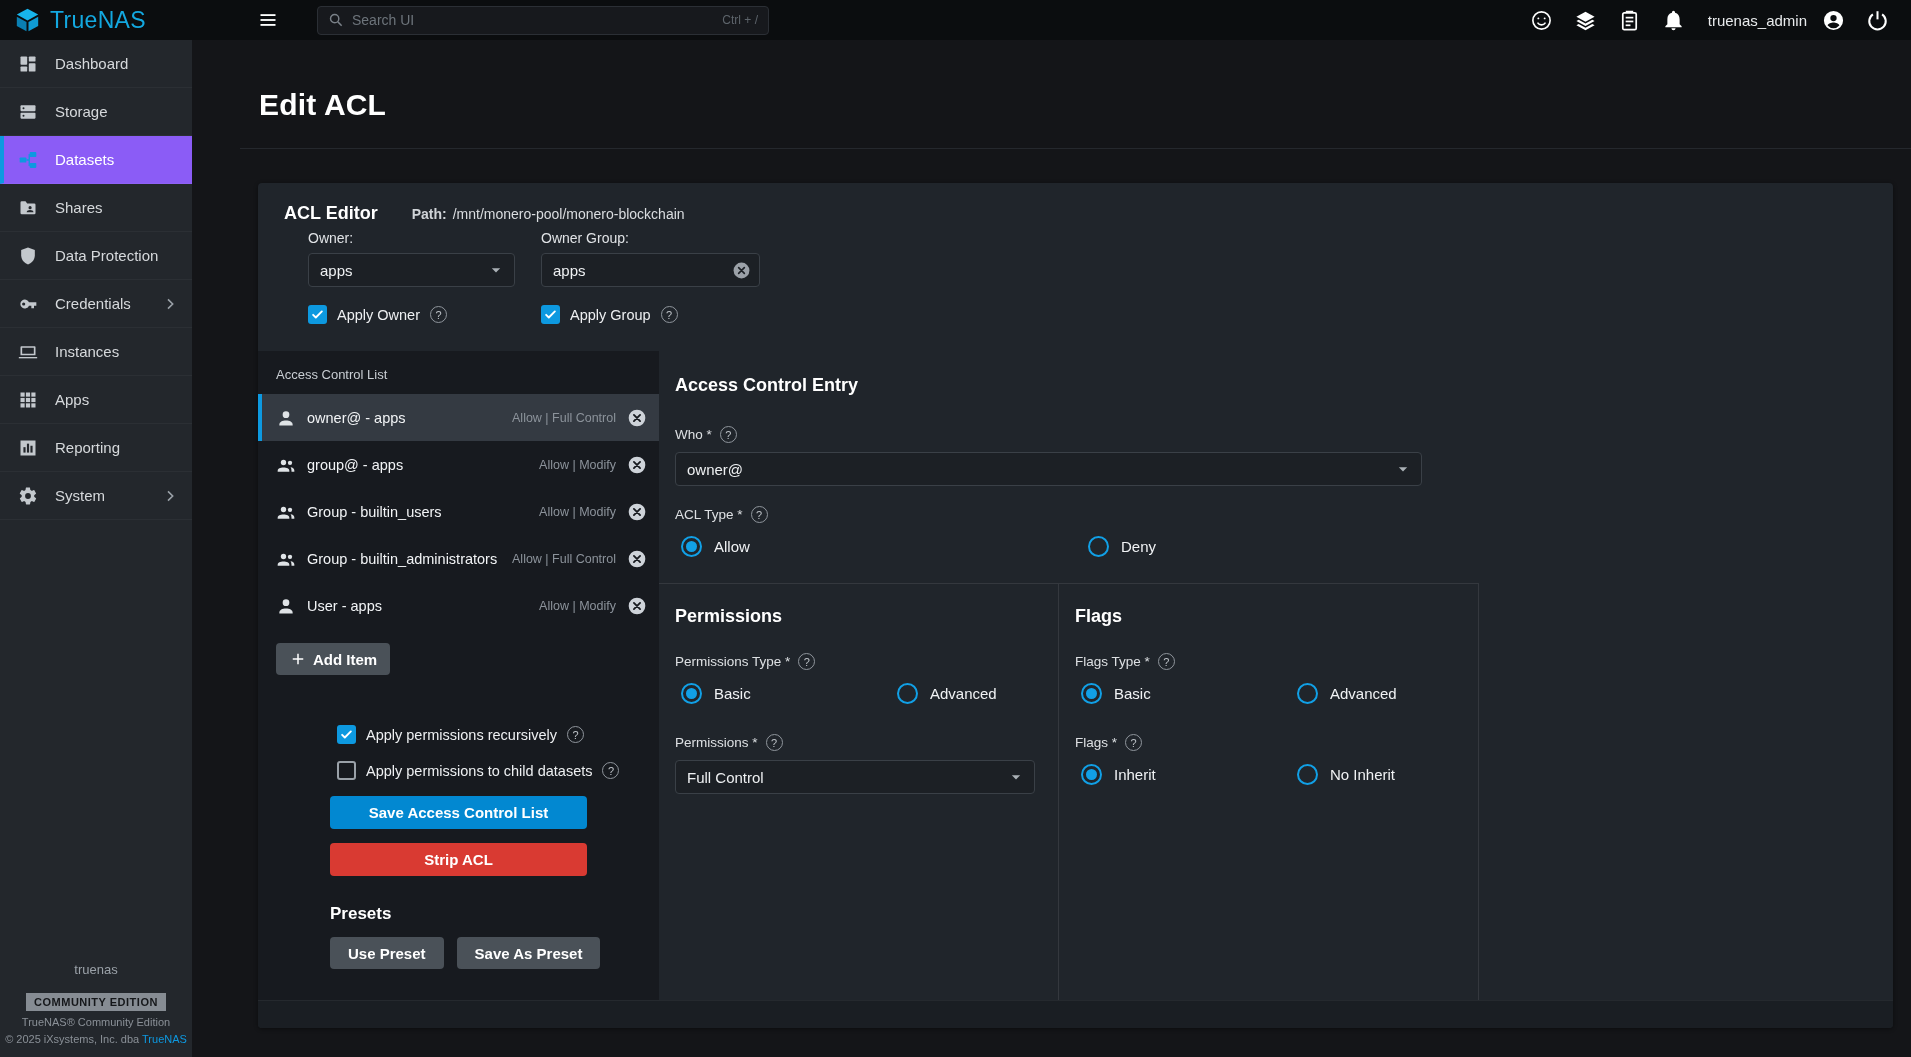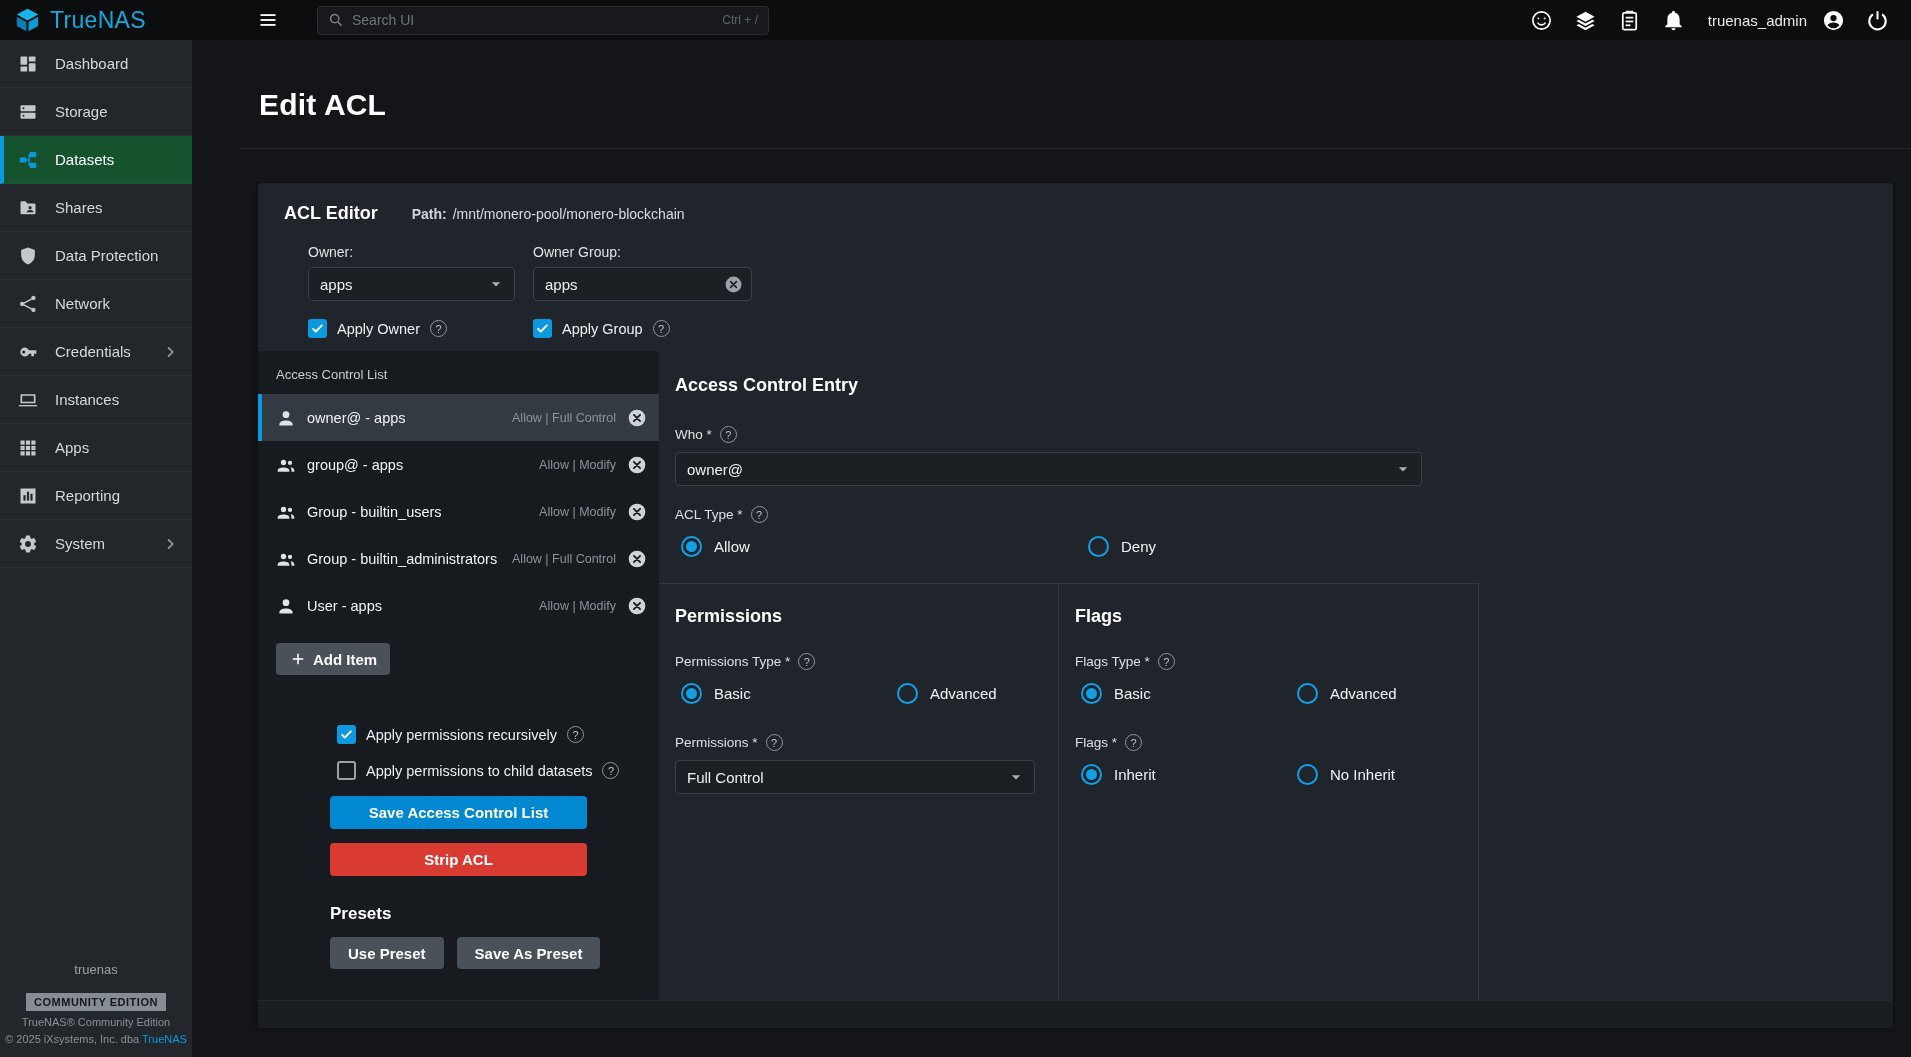--- a/index.html
+++ b/index.html
@@ -19,21 +19,21 @@
   .icon-btn { width:36px; height:36px; display:flex; align-items:center; justify-content:center; background:none; border:none; cursor:pointer; color:#e8eaec; }
   .icon-btn svg { width:23px; height:23px; }
   .username { font-size:15px; color:#e8eaec; margin:0 0 0 8px; }
 
   
   .sidebar { position:absolute; top:40px; left:0; width:192px; height:1017px; background:#23272c; }
   .nav-item { height:48px; display:flex; align-items:center; padding:0 14px 0 18px; gap:17px; cursor:pointer; border-bottom:1px solid rgba(255,255,255,.04); color:#d6d9dc; }
   .nav-item svg { width:20px; height:20px; flex:none; }
   .nav-icon { color:#c3c8cd; display:flex; }
   .nav-label { font-size:15px; white-space:nowrap; }
-  .nav-item.active { background:#14532d; border-left:4px solid #0d99e0; padding-left:14px; }
+  .nav-item.active { background:#8b5cf6; border-left:4px solid #0d99e0; padding-left:14px; }
   .nav-item.active .nav-icon { color:#0d99e0; }
   .nav-item.active .nav-label { color:#ffffff; }
   .chevron { margin-left:auto; color:#9aa1a8; display:flex; }
   .chevron svg { width:16px; height:16px; }
   .sidebar-footer { position:absolute; bottom:12px; left:0; width:100%; text-align:center; }
   .hostname { font-size:13px; color:#9aa1a8; }
   .edition-badge { display:inline-block; margin-top:16px; background:#868c93; color:#15171a; font-size:11px; font-weight:700; padding:3px 8px; letter-spacing:.5px; }
   .footer-line { font-size:11px; color:#8a9097; margin-top:5px; }
   .footer-line:first-of-type { margin-top:18px; }
   .brand { color:#0d99e0; }
@@ -44,21 +44,21 @@
   .page-header h1 { font-size:30px; font-weight:700; color:#ffffff; letter-spacing:.2px; }
 
   .card { margin:34px 18px 0 18px; height:845px; background:#20252b; border-radius:4px; display:flex; flex-direction:column; overflow:hidden; box-shadow:0 1px 4px rgba(0,0,0,.45); }
 
   
   .card-top { height:168px; padding:20px 0 0 26px; flex:none; }
   .acl-editor-row { display:flex; align-items:baseline; gap:34px; }
   .acl-editor-row h2 { font-size:18px; font-weight:700; color:#ffffff; }
   .path { font-size:14px; color:#dadde0; }
   .path-label { font-weight:700; margin-right:6px; color:#d0d4d8; }
-  .owner-cols { display:flex; gap:18px; padding-left:24px; margin-top:20px; }
+  .owner-cols { display:flex; gap:26px; padding-left:24px; margin-top:6px; }
   .field-col { display:flex; flex-direction:column; }
   .field-label { font-size:14px; color:#e0e3e6; margin-bottom:7px; }
   .col-owner { width:207px; }
   .col-group { width:219px; }
 
   
   .select { height:34px; background:#1c2025; border:1px solid #3a4047; border-radius:4px; display:flex; align-items:center; padding:0 8px 0 11px; gap:8px; cursor:pointer; }
   .select .value { flex:1; font-size:15px; color:#eef0f2; white-space:nowrap; overflow:hidden; }
   .arrow-icon { color:#aab0b6; display:flex; }
   .arrow-icon svg { width:20px; height:20px; }
@@ -253,31 +253,20 @@
     <span class="nav-icon">
         <svg viewBox="0 0 24 24" fill="currentColor">
           <path d="M12 1.8l8.2 3.1v6.2c0 5.1-3.5 9.4-8.2 11.1-4.7-1.7-8.2-6-8.2-11.1V4.9z"></path>
         </svg>
       </span>
     <span class="nav-label">Data Protection</span>
   </div>
   <div class="nav-item">
     <span class="nav-icon">
         <svg viewBox="0 0 24 24" fill="currentColor">
-          <circle cx="5" cy="12" r="2.6"></circle>
-          <circle cx="18.5" cy="4.8" r="2.6"></circle>
-          <circle cx="18.5" cy="19.2" r="2.6"></circle>
-          <path d="M7 11L16.7 5.8M7 13l9.7 5.2" stroke="currentColor" stroke-width="1.8" fill="none"></path>
-        </svg>
-      </span>
-    <span class="nav-label">Network</span>
-  </div>
-  <div class="nav-item">
-    <span class="nav-icon">
-        <svg viewBox="0 0 24 24" fill="currentColor">
           <path d="M13.2 10a5.4 5.4 0 1 0 0 4H16v3.2h3.2V14H22v-4z"></path>
           <circle cx="6.8" cy="12" r="1.9" fill="#23272c"></circle>
         </svg>
       </span>
     <span class="nav-label">Credentials</span>
     <span class="chevron">
         <svg viewBox="0 0 24 24" fill="none" stroke="currentColor" stroke-width="2.4">
           <path d="M9 5l7 7-7 7"></path>
         </svg>
       </span>

